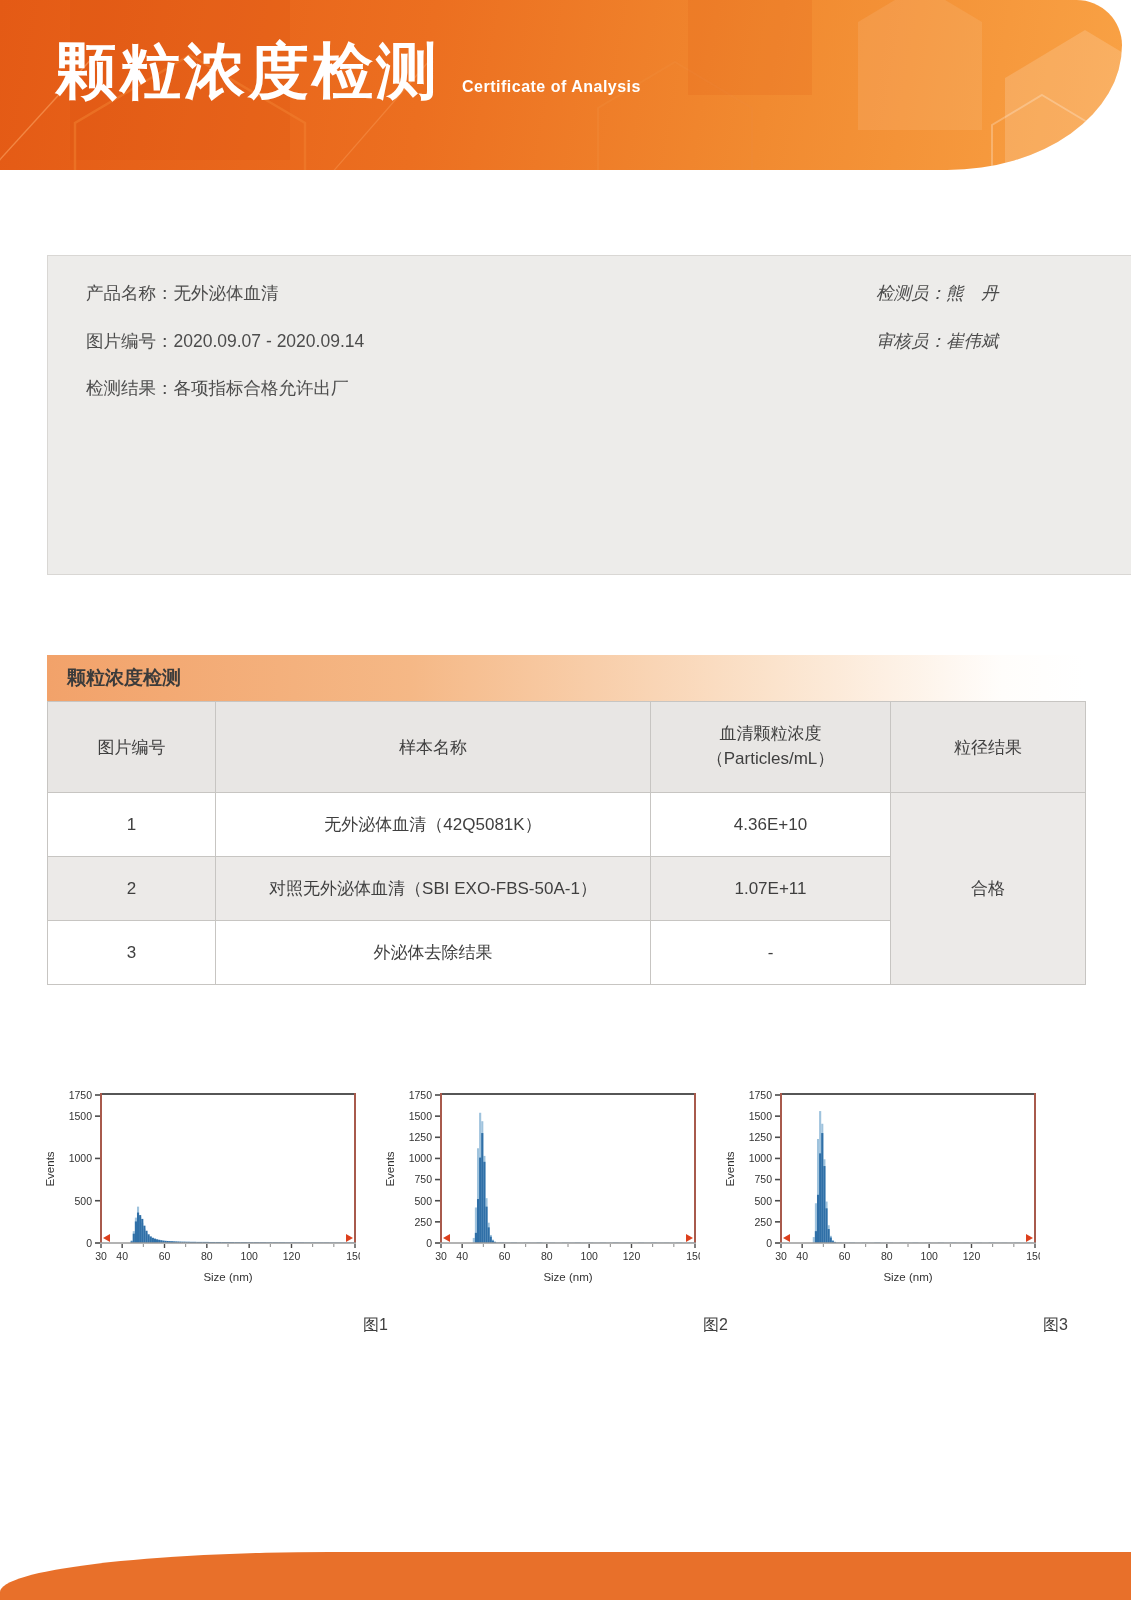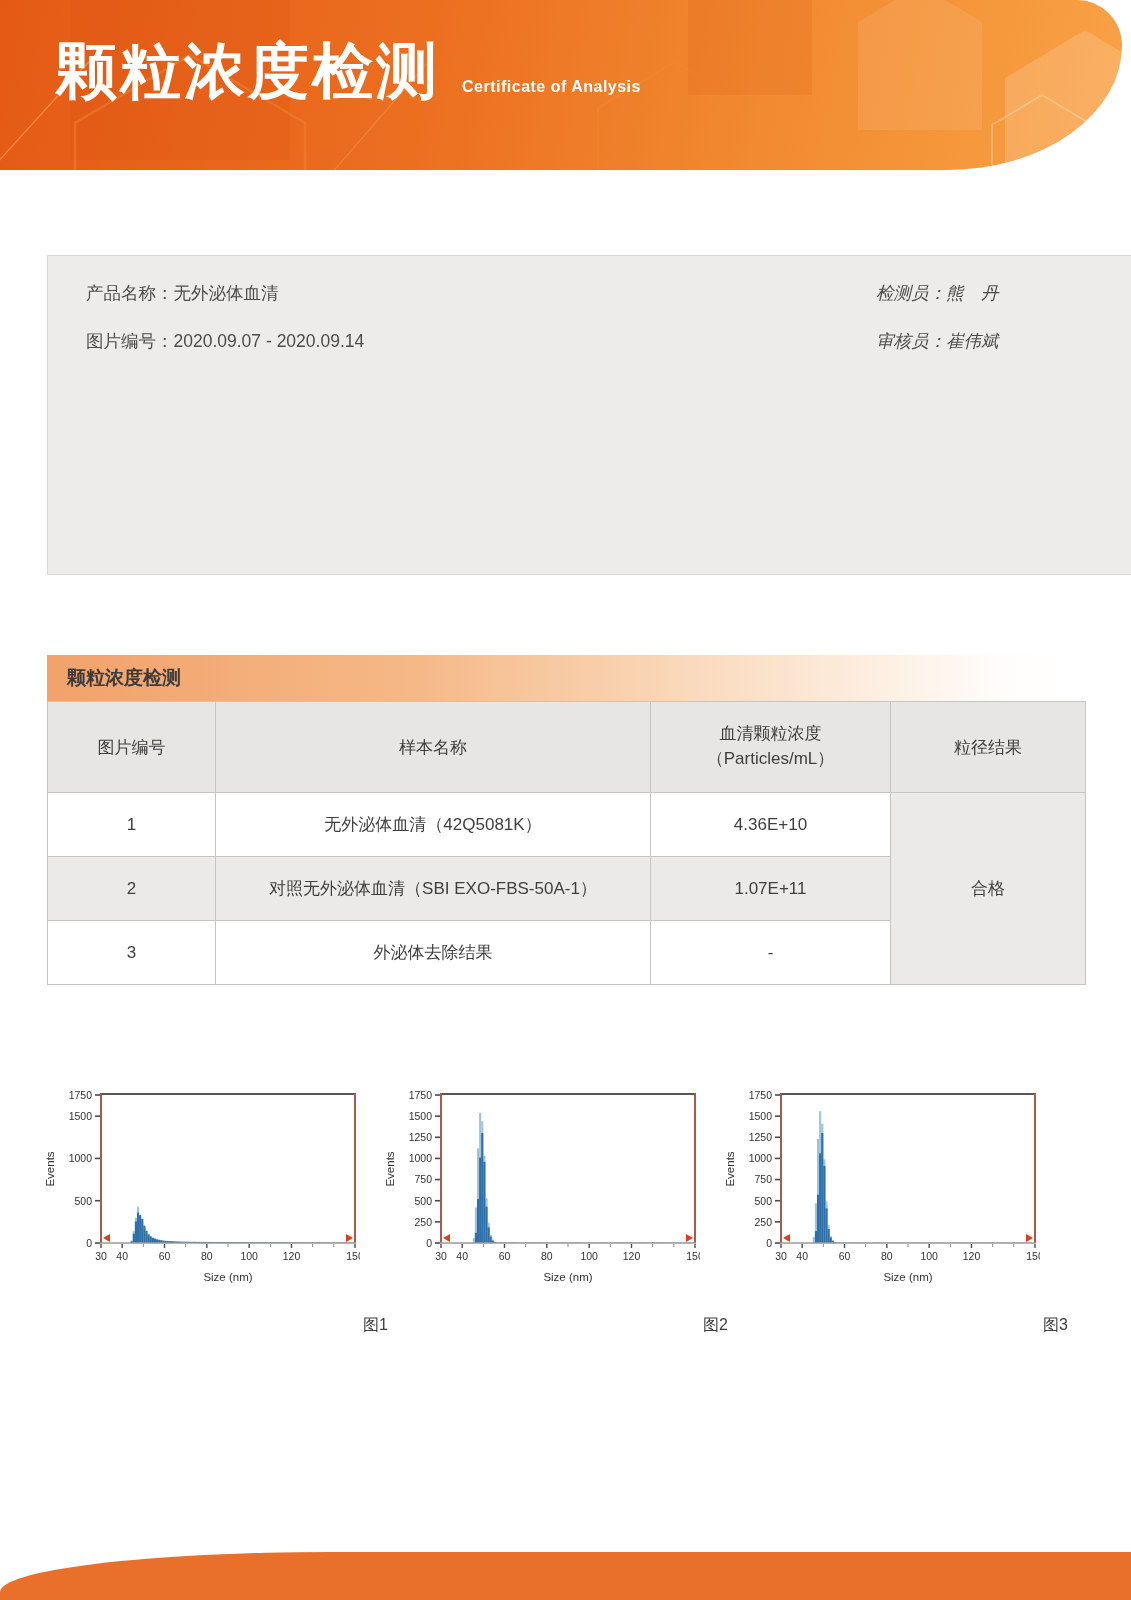--- a/index.html
+++ b/index.html
@@ -90,20 +90,23 @@
     </div>
   </div>
 
   <div class="info-box">
     <div class="info-left">
       <div class="info-row">
         <span class="f-label">产品名称</span><span>：</span><span>无外泌体血清</span>
       </div>
       <div class="info-row">
         <span class="f-label">图片编号</span><span>：</span><span>2020.09.07 - 2020.09.14</span>
+      </div>
+      <div class="info-row">
+        <span class="f-label">检测结果</span><span>：</span><span>各项指标合格允许出厂</span>
       </div>
     </div>
     <div class="info-right">
       <div class="info-row">
         <span class="f-label3">检测员</span><span>：</span><span>熊　丹</span>
       </div>
       <div class="info-row">
         <span class="f-label3">审核员</span><span>：</span><span>崔伟斌</span>
       </div>
     </div>

